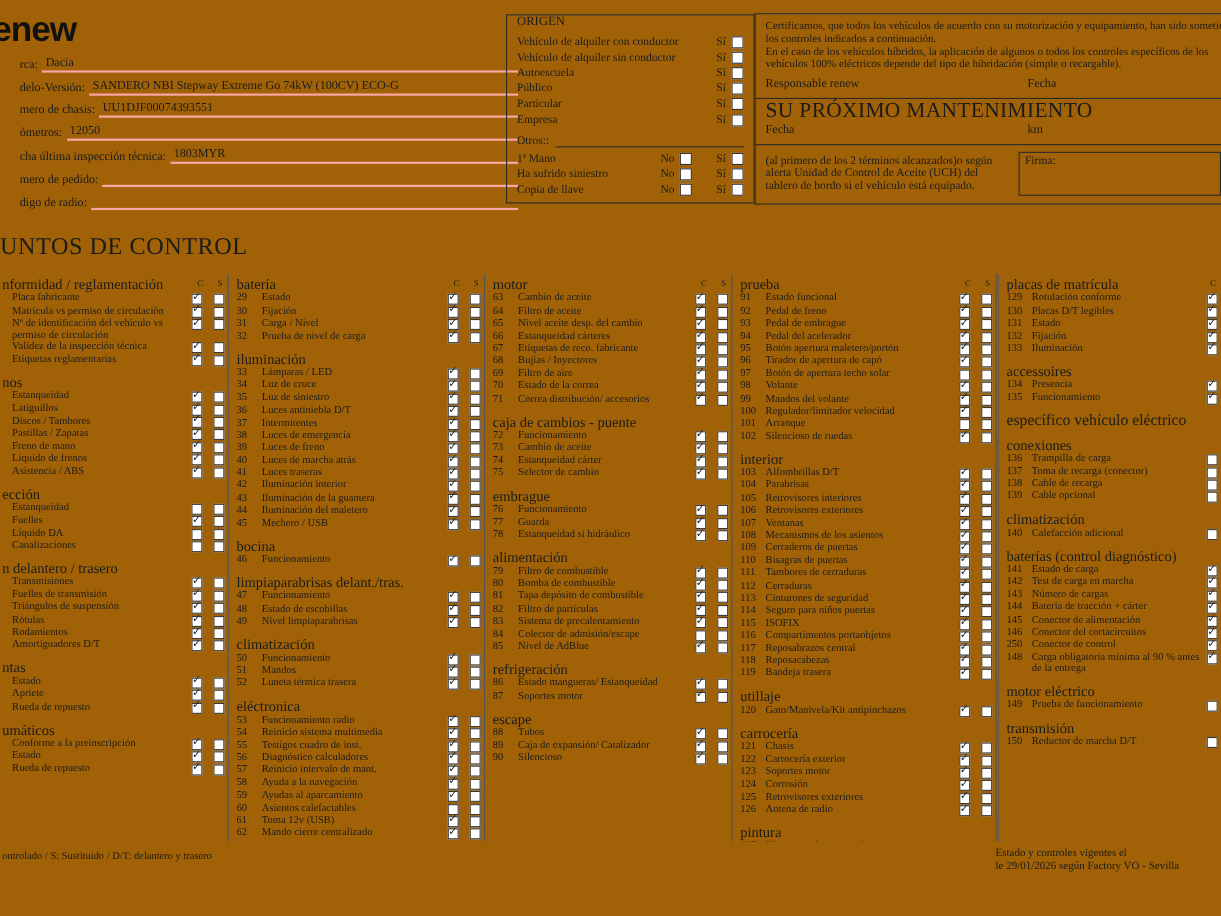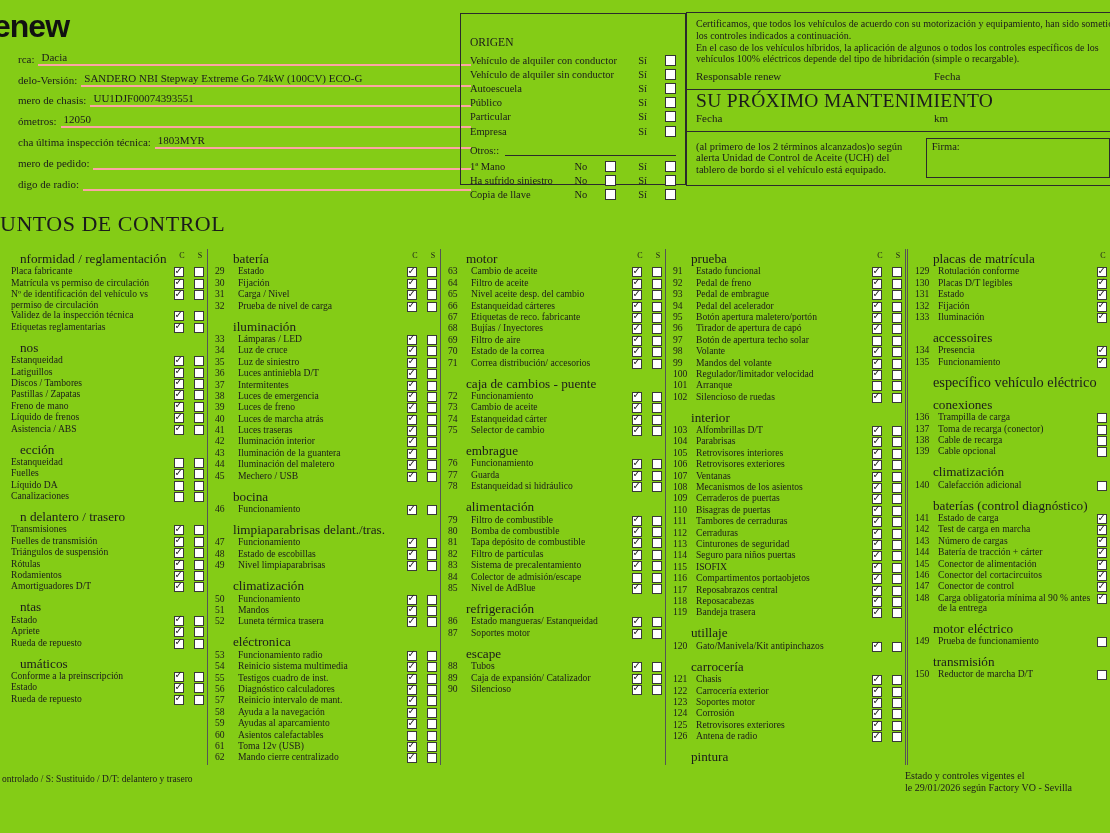--- a/index.html
+++ b/index.html
@@ -1,32 +1,32 @@
 <!DOCTYPE html>
 <html><head>
 <meta charset="utf-8">
 <style>
   html,body{margin:0;padding:0;background:#e8e8e8;}
-  .page{position:relative;width:1110px;height:833px;background:#84cc16;overflow:hidden;
+  .page{position:relative;width:1110px;height:833px;background:#a16207;overflow:hidden;
         font-family:"Liberation Serif", serif;color:#1b1b1b;}
   
   .logo{position:absolute;left:-7px;top:8px;font-family:"Liberation Sans",sans-serif;
         font-weight:700;font-size:32px;letter-spacing:-1px;color:#111;}
   .fields{position:absolute;left:2px;top:45px;width:453px;margin-left:16px;}
   .field-row{display:flex;align-items:flex-end;height:20.8px;font-size:11px;}
   .field-label{flex:none;padding-bottom:1px;white-space:nowrap;}
   .field-value{flex:1;border-bottom:2px solid #fca5a5;margin-left:4px;padding:0 0 1px 3px;
                white-space:nowrap;overflow:hidden;}
   
   .origen{position:absolute;left:460px;top:13px;width:226px;height:172px;
-          border:1.5px solid #2b2b2b;padding:22px 9px;box-sizing:border-box;}
+          border:1.5px solid #2b2b2b;padding:0 9px;box-sizing:border-box;}
   .origen-title{font-size:11.5px;margin-bottom:5px;}
   .orow{display:flex;align-items:center;height:14.2px;font-size:10.5px;}
   .olab{flex:1;white-space:nowrap;}
-  .grp{display:flex;align-items:center;gap:18px;flex:none;}
+  .grp{display:flex;align-items:center;gap:5px;flex:none;}
   .grp.no{margin-right:22px;}
   .obox{width:9px;height:9px;border:1.2px solid #333;background:#fff;flex:none;}
   .otros-row{display:flex;align-items:flex-end;height:16px;font-size:10.5px;margin:2px 0 3px 0;}
   .otros-line{flex:1;border-bottom:1.4px solid #2b2b2b;margin-left:6px;}
   
   .rightblock{position:absolute;left:686px;top:12px;width:424px;height:174px;box-sizing:border-box;
               border-top:1.5px solid #2b2b2b;border-left:1.5px solid #2b2b2b;border-bottom:1.5px solid #2b2b2b;
               padding:5px 0 0 9px;}
   .cert{margin:0;font-size:10px;line-height:11.8px;width:437px;}
   .resp-row{position:relative;height:17px;font-size:11px;margin-top:5px;}
@@ -42,21 +42,21 @@
   .main-title{position:absolute;left:0;top:211px;font-size:22px;letter-spacing:0.5px;}
   
   .grid{position:absolute;left:0;top:249px;width:1110px;height:516px;display:grid;
         grid-template-columns:207px 233px 225px 240px 205px;}
   .col{box-sizing:border-box;padding:2px 0 0 7px;overflow:hidden;}
   .col1{padding-left:2px;}
   .col2,.col3,.col4{border-left:1px solid #555;}
   .col5{border-left:3px double #555;}
   .sec{margin-top:7px;}
   .sec.first{margin-top:0;}
-  .sec-title-row{display:flex;align-items:flex-start;margin-left:18px;}
+  .sec-title-row{display:flex;align-items:center;}
   .sec-title{flex:1;font-size:13.2px;line-height:15px;}
   .sec-title.big{font-size:14.3px;}
   .hdrcs{flex:none;display:flex;gap:10px;margin:0 3px 2px 0;}
   .hdrcs span{width:8px;text-align:center;font-size:8px;line-height:9px;}
   .item{display:flex;align-items:flex-start;font-size:9.6px;line-height:10.4px;margin-top:0.4px;}
   .num{flex:none;width:23px;}
   .col1 .num{width:9px;}
   .lab{flex:1;padding-right:3px;}
   .boxes{flex:none;display:flex;gap:10px;justify-content:flex-end;margin:0 3px 0 0;}
   .cb{width:8px;height:8px;border:1.2px solid #3a3a3a;margin-top:1px;position:relative;background:#fff;}
@@ -1520,21 +1520,21 @@
             </span>
           </div>
           <div class="item">
             <span class="num">146</span>
             <span class="lab">Conector del cortacircuitos</span>
             <span class="boxes">
               <span class="cb ck"></span>
             </span>
           </div>
           <div class="item">
-            <span class="num">147</span>
+            <span class="num">250</span>
             <span class="lab">Conector de control</span>
             <span class="boxes">
               <span class="cb ck"></span>
             </span>
           </div>
           <div class="item">
             <span class="num">148</span>
             <span class="lab">Carga obligatoria mínima al 90 % antes de la entrega</span>
             <span class="boxes">
               <span class="cb ck"></span>

